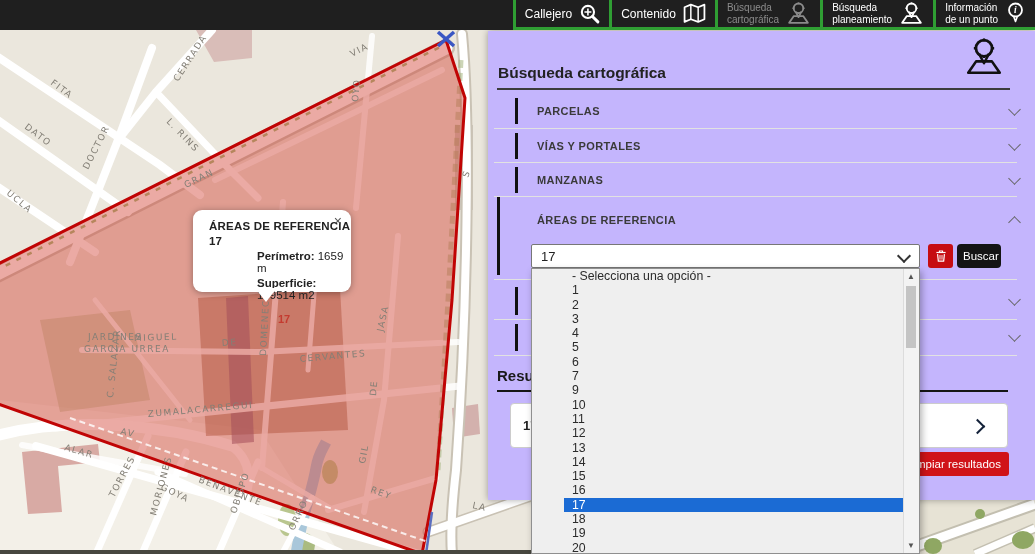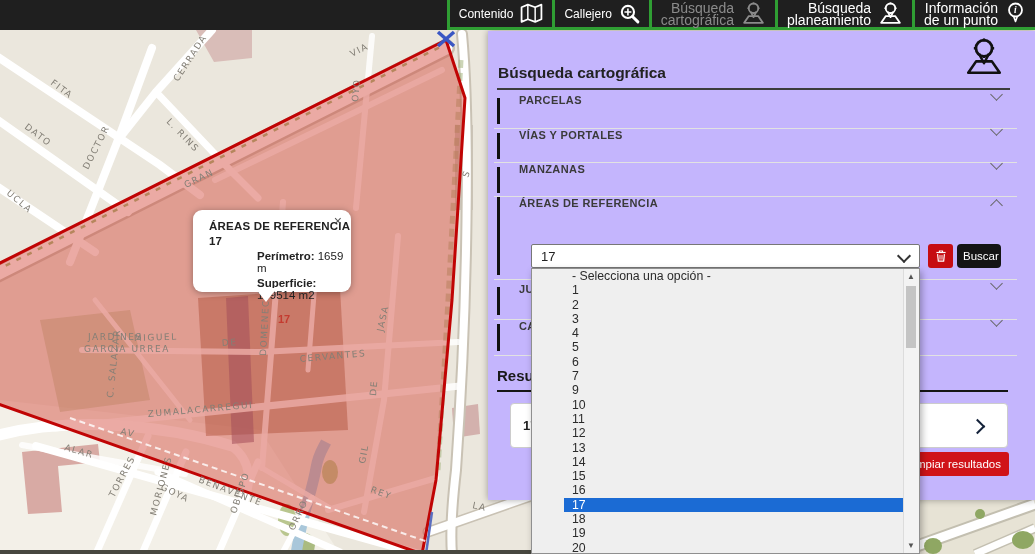--- a/index.html
+++ b/index.html
@@ -7,30 +7,30 @@
           font-family:"Liberation Sans",sans-serif;}
   
   .map-svg{position:absolute;left:0;top:0;width:1035px;height:554px;}
   .mlbl{fill:#837f76;font-family:"DejaVu Sans",sans-serif;font-size:9px;letter-spacing:1.5px;}
   
   .topbar{position:absolute;left:0;top:0;width:1035px;height:30px;background:#1f1f1f;display:flex;z-index:40;}
   .tb-spacer{flex:1;}
   .tb-items{display:flex;height:30px;box-sizing:border-box;border-bottom:3px solid #2f9e33;}
   .tb-item{display:flex;align-items:center;gap:7px;padding:0 9px;border-left:3px solid #2f9e33;
            color:#fff;font-size:12px;cursor:pointer;white-space:nowrap;}
-  .tb-item .lines{display:flex;flex-direction:column;line-height:12px;font-size:14px;text-align:right;}
+  .tb-item .lines{display:flex;flex-direction:column;line-height:12px;font-size:10px;}
   .tb-item.disabled{color:#8b8b8b;}
   .tb-item svg{flex:0 0 auto;}
   
   .panel{position:absolute;left:488px;top:31px;width:547px;height:469px;background:#c4b5fd;
          box-shadow:0 0 7px rgba(0,0,0,.35);z-index:10;}
   .p-title{position:absolute;left:10px;top:33px;font-size:15.5px;font-weight:bold;color:#222;}
   .p-title-line{position:absolute;left:9px;top:57px;width:513px;border-top:2px solid #3c3c3c;}
   .p-icon{position:absolute;right:30px;top:6px;color:#111;}
-  .acc-row{position:absolute;left:9px;width:520px;display:flex;align-items:flex-start;cursor:pointer;}
+  .acc-row{position:absolute;left:27px;width:520px;display:flex;align-items:center;cursor:pointer;}
   .acc-bar{position:absolute;left:0;top:4px;bottom:4px;width:3px;background:#111;}
   .acc-label{margin-left:22px;font-size:11px;font-weight:600;letter-spacing:.4px;color:#3a3a3a;}
   .divider{position:absolute;left:6px;width:523px;border-top:1px solid #e2e2e2;}
   .chev{position:absolute;right:16px;width:8px;height:8px;border-right:1.7px solid #666;border-bottom:1.7px solid #666;}
   .cdown{transform:rotate(45deg);margin-top:-4px;}
   .cup{transform:rotate(-135deg);margin-top:4px;}
   .sec-bar{position:absolute;left:9px;top:166px;height:78px;width:3px;background:#111;}
   .select-box{position:absolute;left:43px;top:213px;width:389px;height:24px;box-sizing:border-box;
               background:#fff;border:1px solid #777;border-radius:2px;display:flex;align-items:center;
               font-size:13px;color:#222;padding-left:9px;cursor:pointer;}
@@ -194,33 +194,33 @@
     <text x="278" y="323" font-size="11" font-weight="bold" fill="#c43b30" font-family="Liberation Sans, sans-serif">17</text>
 
     <rect x="0" y="550" width="531" height="4" fill="#47473f"></rect>
   </svg>
 
   <div class="topbar">
     <div class="tb-spacer"></div>
     <div class="tb-items">
 
       <div class="tb-item">
-        <span>Contenido</span>
-        <svg width="23" height="21" viewBox="0 0 22 20" stroke="currentColor" fill="none">
-          <path d="M1.5,4 L7.5,1.5 L14.5,4 L20.5,1.5 V15.5 L14.5,18 L7.5,15.5 L1.5,18 Z" stroke-width="1.7" stroke-linejoin="round"></path>
-          <path d="M7.5,1.5 V15.5 M14.5,4 V18" stroke-width="1.4"></path>
-        </svg>
-      </div>
-
-      <div class="tb-item">
         <span>Callejero</span>
         <svg width="21" height="21" viewBox="0 0 20 20" stroke="currentColor" fill="none">
           <circle cx="8.5" cy="8.5" r="5.8" stroke-width="2"></circle>
           <path d="M8.5,5.2 V11.8 M5.2,8.5 H11.8" stroke-width="1.5"></path>
           <path d="M12.8,12.8 L18,18" stroke-width="2.8" stroke-linecap="round"></path>
+        </svg>
+      </div>
+
+      <div class="tb-item">
+        <span>Contenido</span>
+        <svg width="23" height="21" viewBox="0 0 22 20" stroke="currentColor" fill="none">
+          <path d="M1.5,4 L7.5,1.5 L14.5,4 L20.5,1.5 V15.5 L14.5,18 L7.5,15.5 L1.5,18 Z" stroke-width="1.7" stroke-linejoin="round"></path>
+          <path d="M7.5,1.5 V15.5 M14.5,4 V18" stroke-width="1.4"></path>
         </svg>
       </div>
 
       <div class="tb-item disabled">
         <span class="lines">
           <span>Búsqueda</span>
           <span>cartográfica</span>
         </span>
         <svg width="25" height="23" viewBox="0 0 24 22" stroke="currentColor" fill="none">
           <path d="M3,20 L7.5,13.5 H16.5 L21,20 Z" stroke-width="1.7" stroke-linejoin="round"></path>

